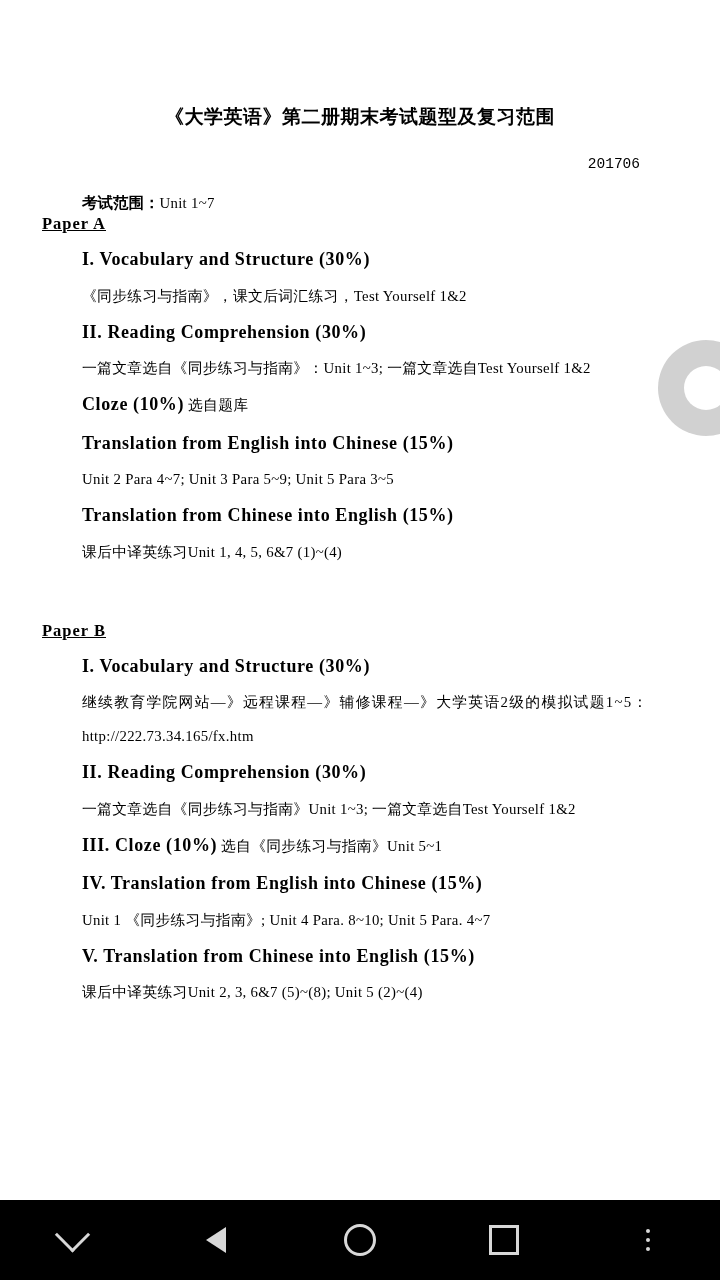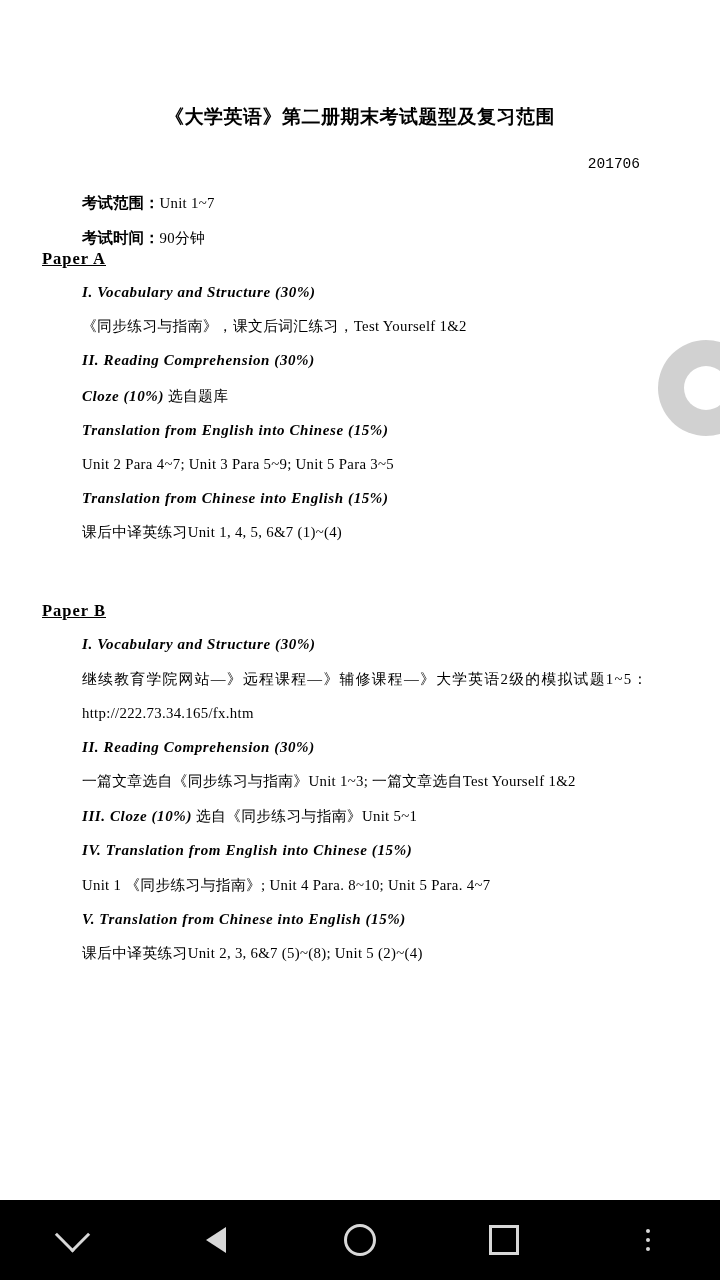--- a/index.html
+++ b/index.html
@@ -64,23 +64,22 @@
 
   .section-head {
     font-size: 16.5px;
     font-weight: bold;
     text-decoration: underline;
     letter-spacing: 1px;
   }
 
   .head-label {
     font-weight: bold;
-    font-size: 15px;
+    font-size: 18px;
     letter-spacing: 0.6px;
-    font-style: italic;
   }
 
   .sub {
     font-size: 14.8px;
     letter-spacing: 0.3px;
   }
 
   .wide {
     letter-spacing: 1.3px;
   }
@@ -176,30 +175,28 @@
   <div class="page-inner">
 
     <div class="doc-title">《大学英语》第二册期末考试题型及复习范围</div>
 
     <div class="doc-date">201706</div>
 
     <div class="line mt-big">
       <span class="bold">考试范围：</span><span class="sub">Unit 1~7</span>
     </div>
 
-    <div class="line">
-      <span class="bold">考试时间：</span><span class="sub">90分钟</span>
-    </div>
 
     <div class="section-head">Paper A</div>
 
     <div class="line head-label">I.  Vocabulary and Structure (30%)</div>
     <div class="line sub">《同步练习与指南》，课文后词汇练习，Test Yourself 1&amp;2</div>
 
     <div class="line head-label">II.  Reading Comprehension (30%)</div>
+    <div class="line sub">一篇文章选自《同步练习与指南》：Unit 1~3; 一篇文章选自Test Yourself 1&amp;2</div>
 
     <div class="line">
       <span class="head-label">Cloze (10%)</span>
       <span class="sub">选自题库</span>
     </div>
 
     <div class="line head-label">Translation from English into Chinese (15%)</div>
     <div class="line sub">Unit 2 Para 4~7; Unit 3 Para 5~9; Unit 5 Para 3~5</div>
 
     <div class="line head-label">Translation from Chinese into English (15%)</div>

